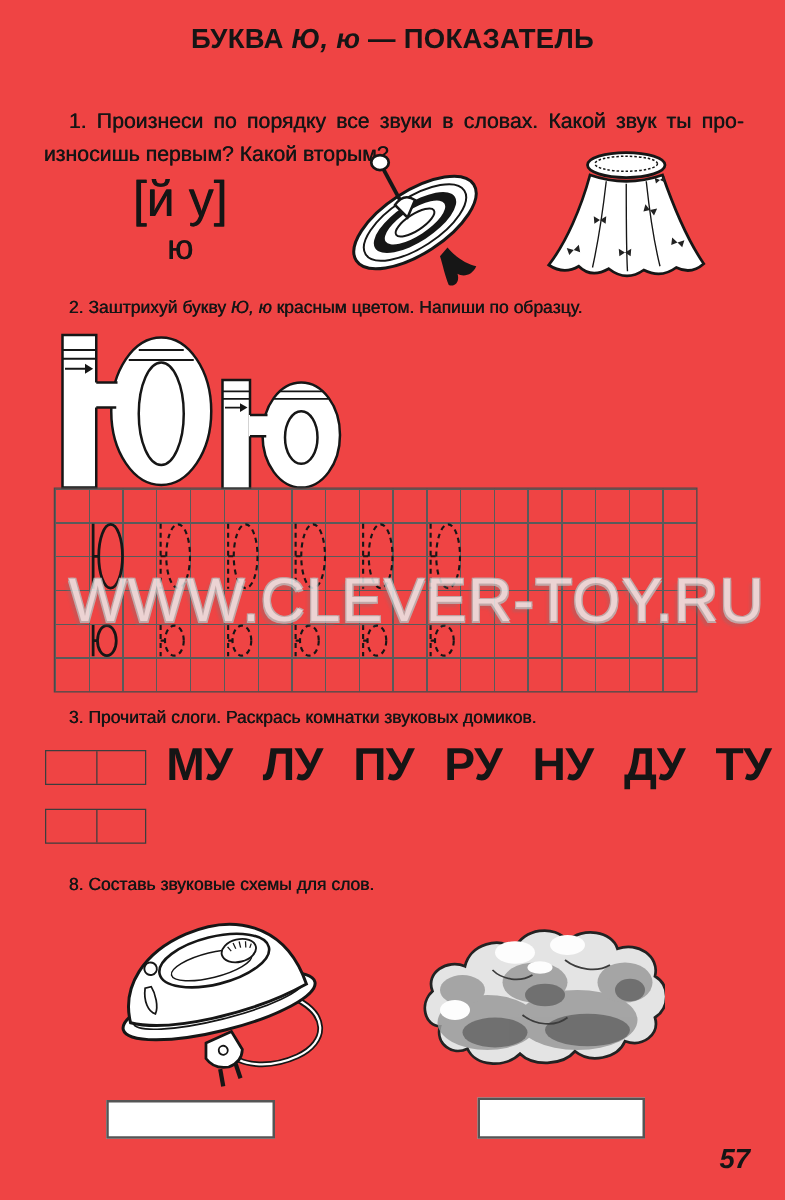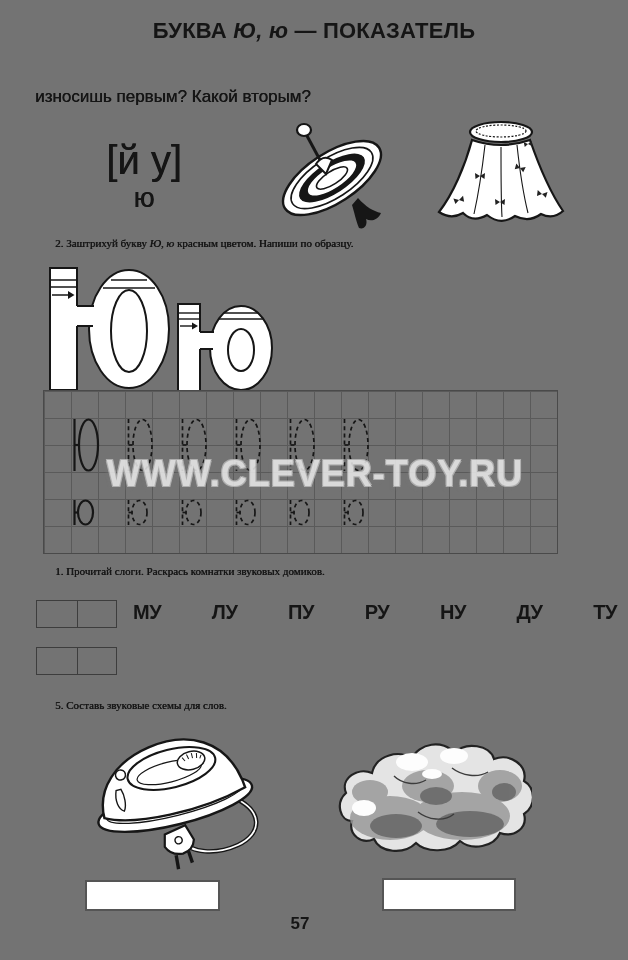--- a/index.html
+++ b/index.html
@@ -1,54 +1,55 @@
 <!DOCTYPE html>
 <html><head>
 <meta charset="utf-8">
 <style>
   html,body{margin:0;padding:0;background:#fff;}
-  .sheet{position:relative;width:628px;height:960px;background:#737373;overflow:hidden;
+  .sheet{position:relative;width:628px;height:960px;background:#ef4444;overflow:hidden;
          font-family:"Liberation Sans",sans-serif;color:#151515;}
   .abs{position:absolute;}
   .title{top:16px;left:0;width:628px;text-align:center;font-weight:bold;
          font-size:22px;line-height:30px;letter-spacing:.2px;}
   .title .em{font-style:italic;}
   .thick{text-shadow:.4px 0 0 currentColor;}
   .p1{top:83px;left:35px;width:560px;font-size:17px;line-height:27px;}
   .p1 .l1{display:block;margin-left:20px;width:540px;text-align:justify;text-align-last:justify;word-spacing:2.5px;}
   .p1 .l2{display:block;}
   .sound{left:96px;top:138px;width:96px;text-align:center;font-size:40px;}
   .sound-letter{left:96px;top:182px;width:96px;text-align:center;font-size:28px;}
-  .taskline{font-size:11px;font-family:Liberation Serif, serif;}
+  .taskline{font-size:14px;}
   .t2{top:237px;left:55px;} .t2 .em{font-style:italic;}
   .t3{top:565px;left:55px;}
   .t4{top:699px;left:55px;}
   .grid{left:43px;top:390px;width:513px;height:162px;border:1.5px solid #4a4a4a;
         background-image:repeating-linear-gradient(to right,#5a5a5a 0 1px,transparent 1px 27px),
                          repeating-linear-gradient(to bottom,#5a5a5a 0 1px,transparent 1px 27px);}
-  .watermark{left:55px;top:453px;width:520px;font-size:36px;font-weight:bold;letter-spacing:1px;
+  .watermark{left:55px;top:453px;width:520px;font-size:49px;font-weight:normal;letter-spacing:1px;
              color:#ececec;opacity:.85;white-space:nowrap;
-             text-shadow:1px 1px 0 #b9b9b9,-1px 1px 0 #b9b9b9,1px -1px 0 #b9b9b9,-1px -1px 0 #b9b9b9,-3px 4px 2px rgba(120,120,120,.35);text-align:center;}
+             text-shadow:1px 1px 0 #b9b9b9,-1px 1px 0 #b9b9b9,1px -1px 0 #b9b9b9,-1px -1px 0 #b9b9b9,-3px 4px 2px rgba(120,120,120,.35);}
   .sbox{left:36px;width:79px;height:26px;border:1.6px solid #3d3d3d;}
   .sbox .half{position:absolute;left:50%;top:0;width:1.4px;height:100%;background:#3d3d3d;}
   .syl{left:133px;width:484px;display:flex;justify-content:space-between;
-       font-size:20px;font-weight:bold;letter-spacing:-.5px;line-height:30px;}
+       font-size:37px;font-weight:bold;letter-spacing:-.5px;line-height:30px;}
   .ansbox{border:2px solid #555;background:#fff;}
-  .pageno{left:0;top:914px;width:600px;text-align:center;font-size:17px;font-weight:bold;}
+  .pageno{left:0;top:914px;width:600px;text-align:right;font-size:22px;font-weight:bold;font-style:italic;}
 </style>
 </head>
 <body>
 
 <div class="sheet">
 
   <div class="abs title">
     <div><span>БУКВА </span><span class="em">Ю, ю</span><span> — ПОКАЗАТЕЛЬ</span></div>
   </div>
 
   <div class="abs p1 thick">
+    <span class="l1">1. Произнеси по порядку все звуки в словах. Какой звук ты про-</span>
     <span class="l2">износишь первым? Какой вторым?</span>
   </div>
   <div class="abs sound thick">[й у]</div>
   <div class="abs sound-letter thick">ю</div>
 
   <svg class="abs" style="left:270px;top:118px" width="135" height="118" viewBox="0 0 135 118">
     <path d="M 88,80 C 96,89 103,93 111,95 C 108,102 101,104 96,101 C 98,107 94,112 89,110 C 86,103 84,93 82,87 Z" fill="#161616"></path>
     <g transform="rotate(-33 62 60)">
       <ellipse cx="62" cy="60" rx="56" ry="25" fill="#fff" stroke="#161616" stroke-width="2.4"></ellipse>
       <ellipse cx="62" cy="60" rx="47" ry="20" fill="none" stroke="#161616" stroke-width="1.6"></ellipse>
@@ -141,38 +142,38 @@
         <use href="#smY" x="81" y="108"></use>
           <use href="#smY" x="135" y="108"></use>
         <use href="#smY" x="189" y="108"></use>
           <use href="#smY" x="243" y="108"></use>
         <use href="#smY" x="297" y="108"></use>
       </g>
     </svg>
   </div>
   <div class="abs watermark">WWW.CLEVER-TOY.RU</div>
 
-  <div class="abs taskline thick t3">1. Прочитай слоги. Раскрась комнатки звуковых домиков.</div>
+  <div class="abs taskline thick t3">3. Прочитай слоги. Раскрась комнатки звуковых домиков.</div>
   <div class="abs sbox" style="top:600px">
       <span class="half"></span>
     </div>
   <div class="abs sbox" style="top:647px">
       <span class="half"></span>
     </div>
   <div class="abs syl" style="top:597px">
       <span>МУ</span>
       <span>ЛУ</span>
       <span>ПУ</span>
       <span>РУ</span>
       <span>НУ</span>
       <span>ДУ</span>
       <span>ТУ</span>
     </div>
 
-  <div class="abs taskline thick t4">5. Составь звуковые схемы для слов.</div>
+  <div class="abs taskline thick t4">8. Составь звуковые схемы для слов.</div>
 
   <svg class="abs" style="left:88px;top:712px" width="178" height="170" viewBox="0 0 178 170">
     <path d="M 142,84 C 177,98 174,122 150,133 C 128,143 102,141 96,129" fill="none" stroke="#161616" stroke-width="4.6"></path>
     <path d="M 142,84 C 177,98 174,122 150,133 C 128,143 102,141 96,129" fill="none" stroke="#fff" stroke-width="1.8"></path>
     <g transform="rotate(-14 80 80)">
       <ellipse cx="84" cy="94" rx="79" ry="20" fill="#fff" stroke="#161616" stroke-width="2.4"></ellipse>
       <ellipse cx="84" cy="91" rx="70" ry="14" fill="none" stroke="#161616" stroke-width="1.3"></ellipse>
       <path d="M 12,90 C 12,60 36,38 72,32 C 114,25 148,44 155,86 L 156,94 C 108,107 40,105 12,90 Z" fill="#fff" stroke="#161616" stroke-width="2.4"></path>
       <ellipse cx="89" cy="58" rx="45" ry="19" fill="#fff" stroke="#161616" stroke-width="2.1"></ellipse>
       <ellipse cx="86" cy="61" rx="33" ry="10" fill="none" stroke="#161616" stroke-width="1.2"></ellipse>

